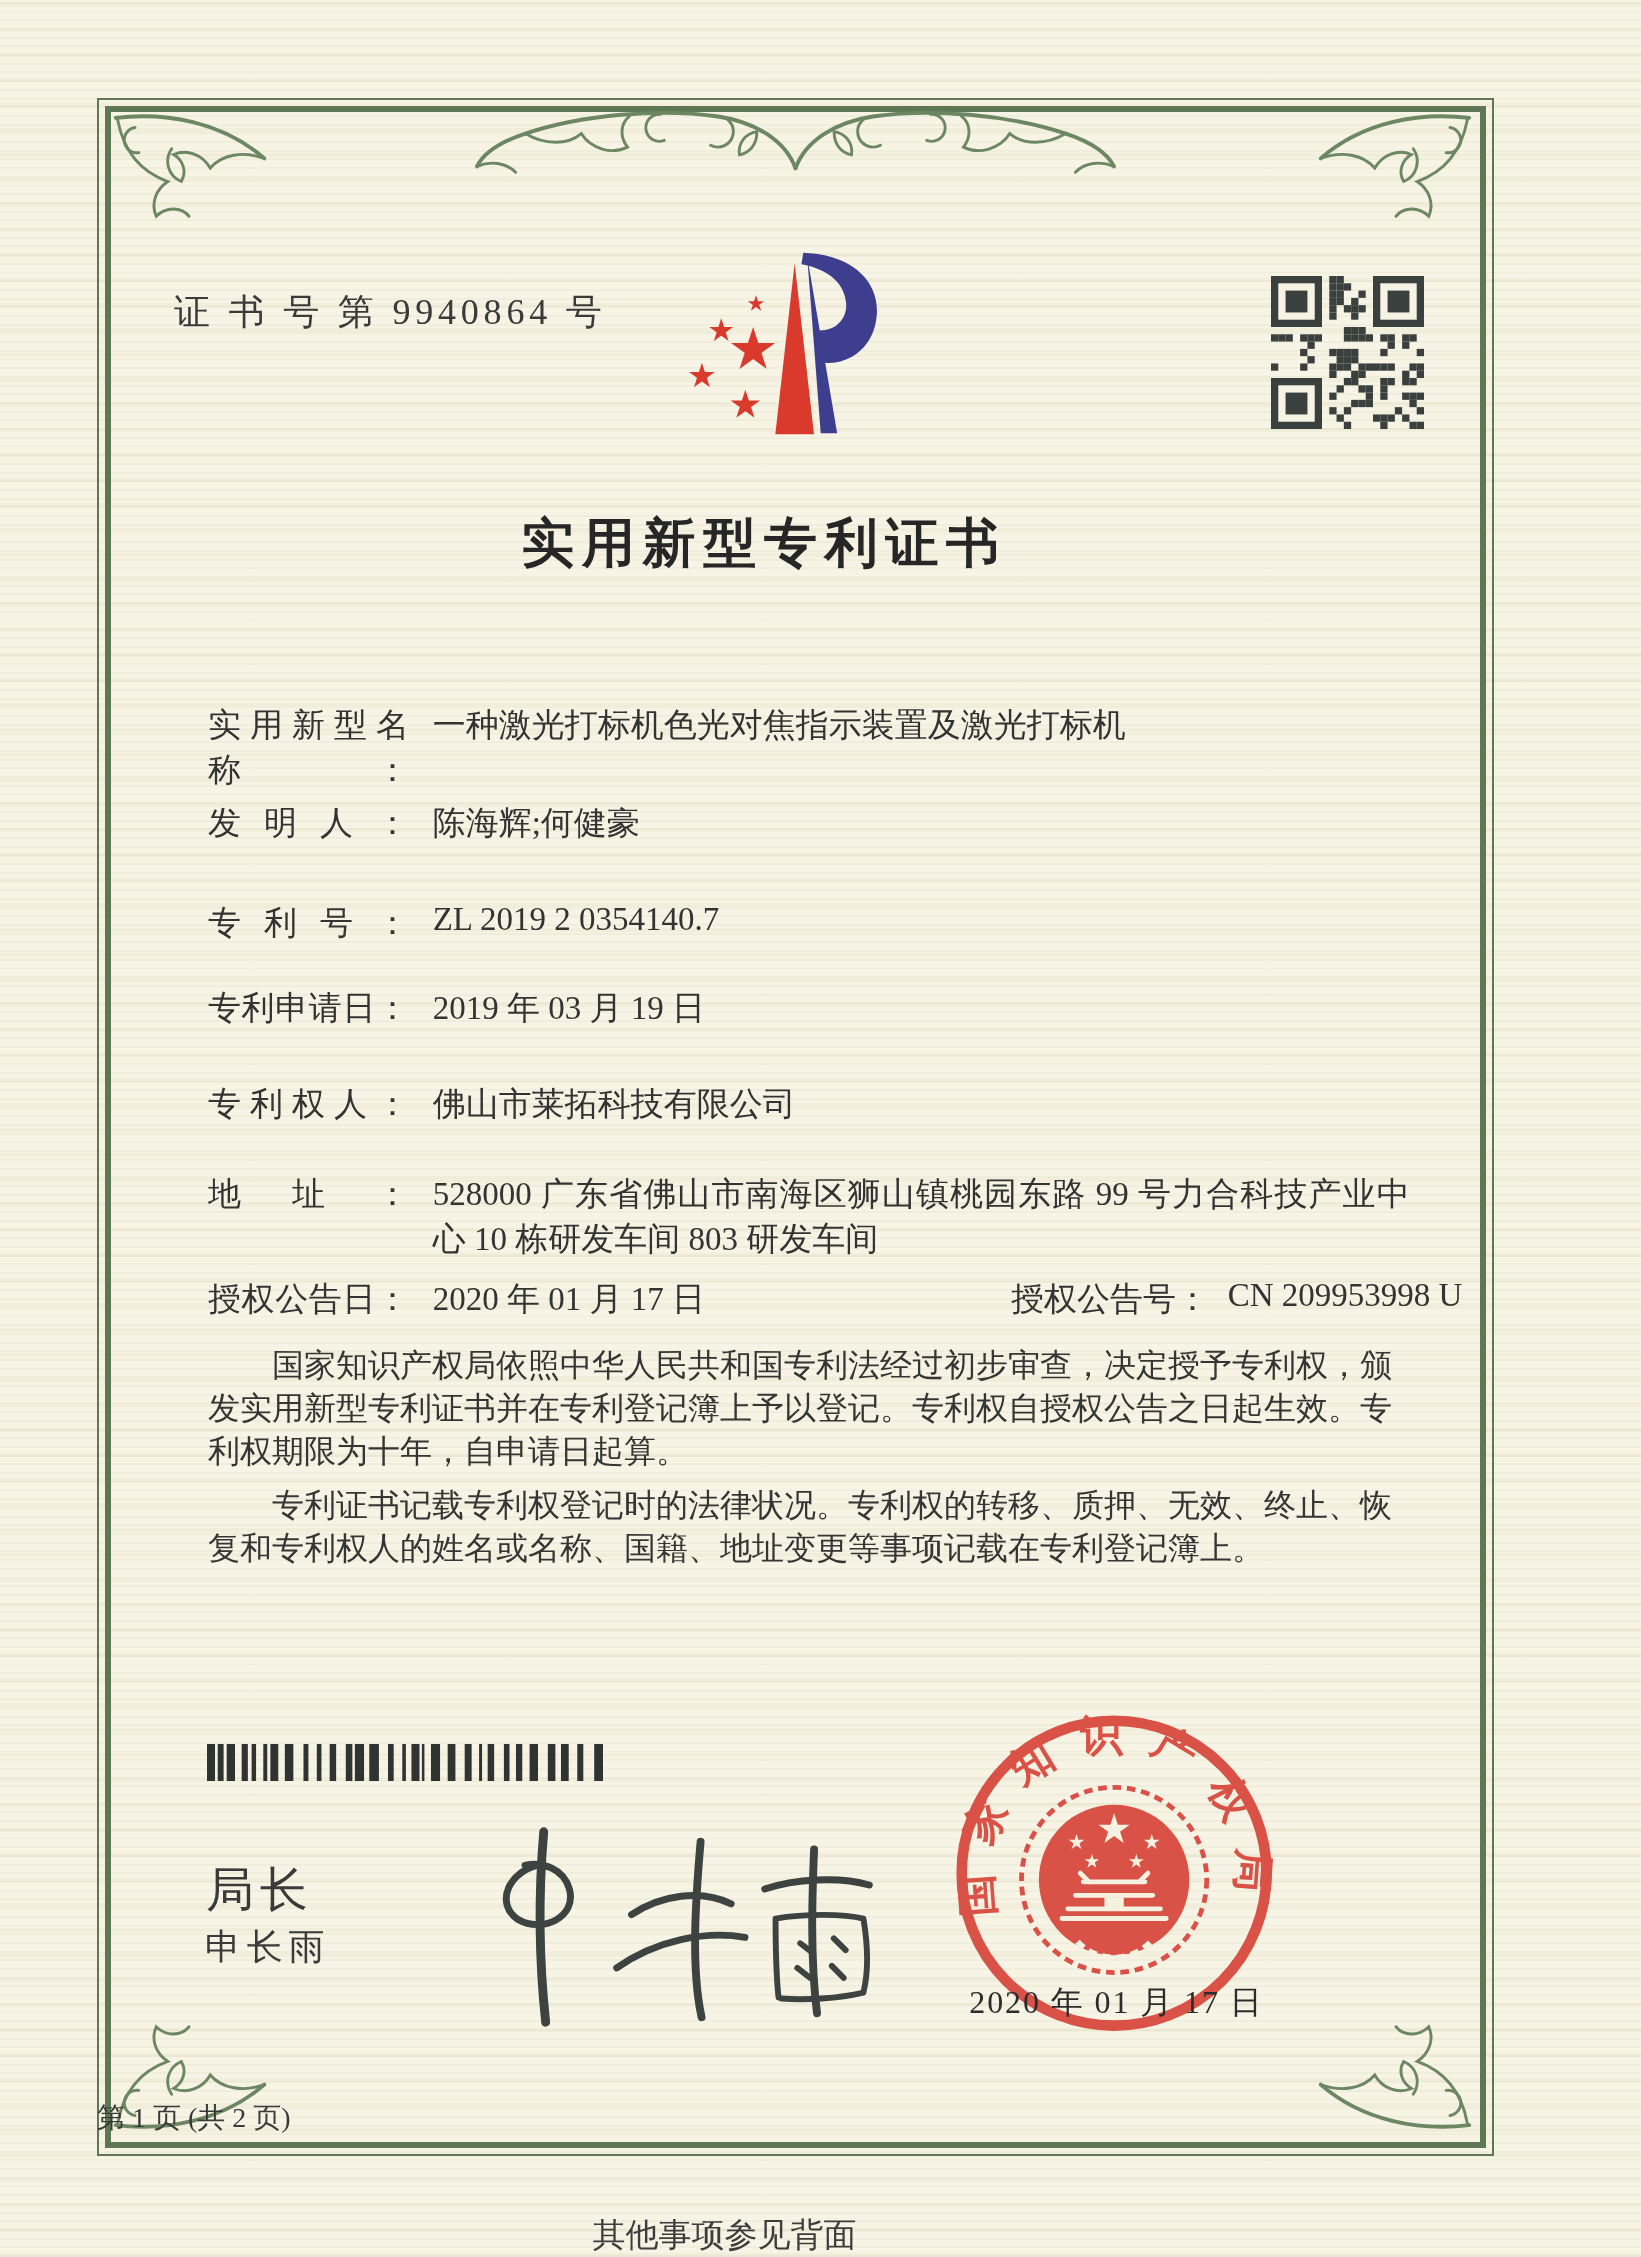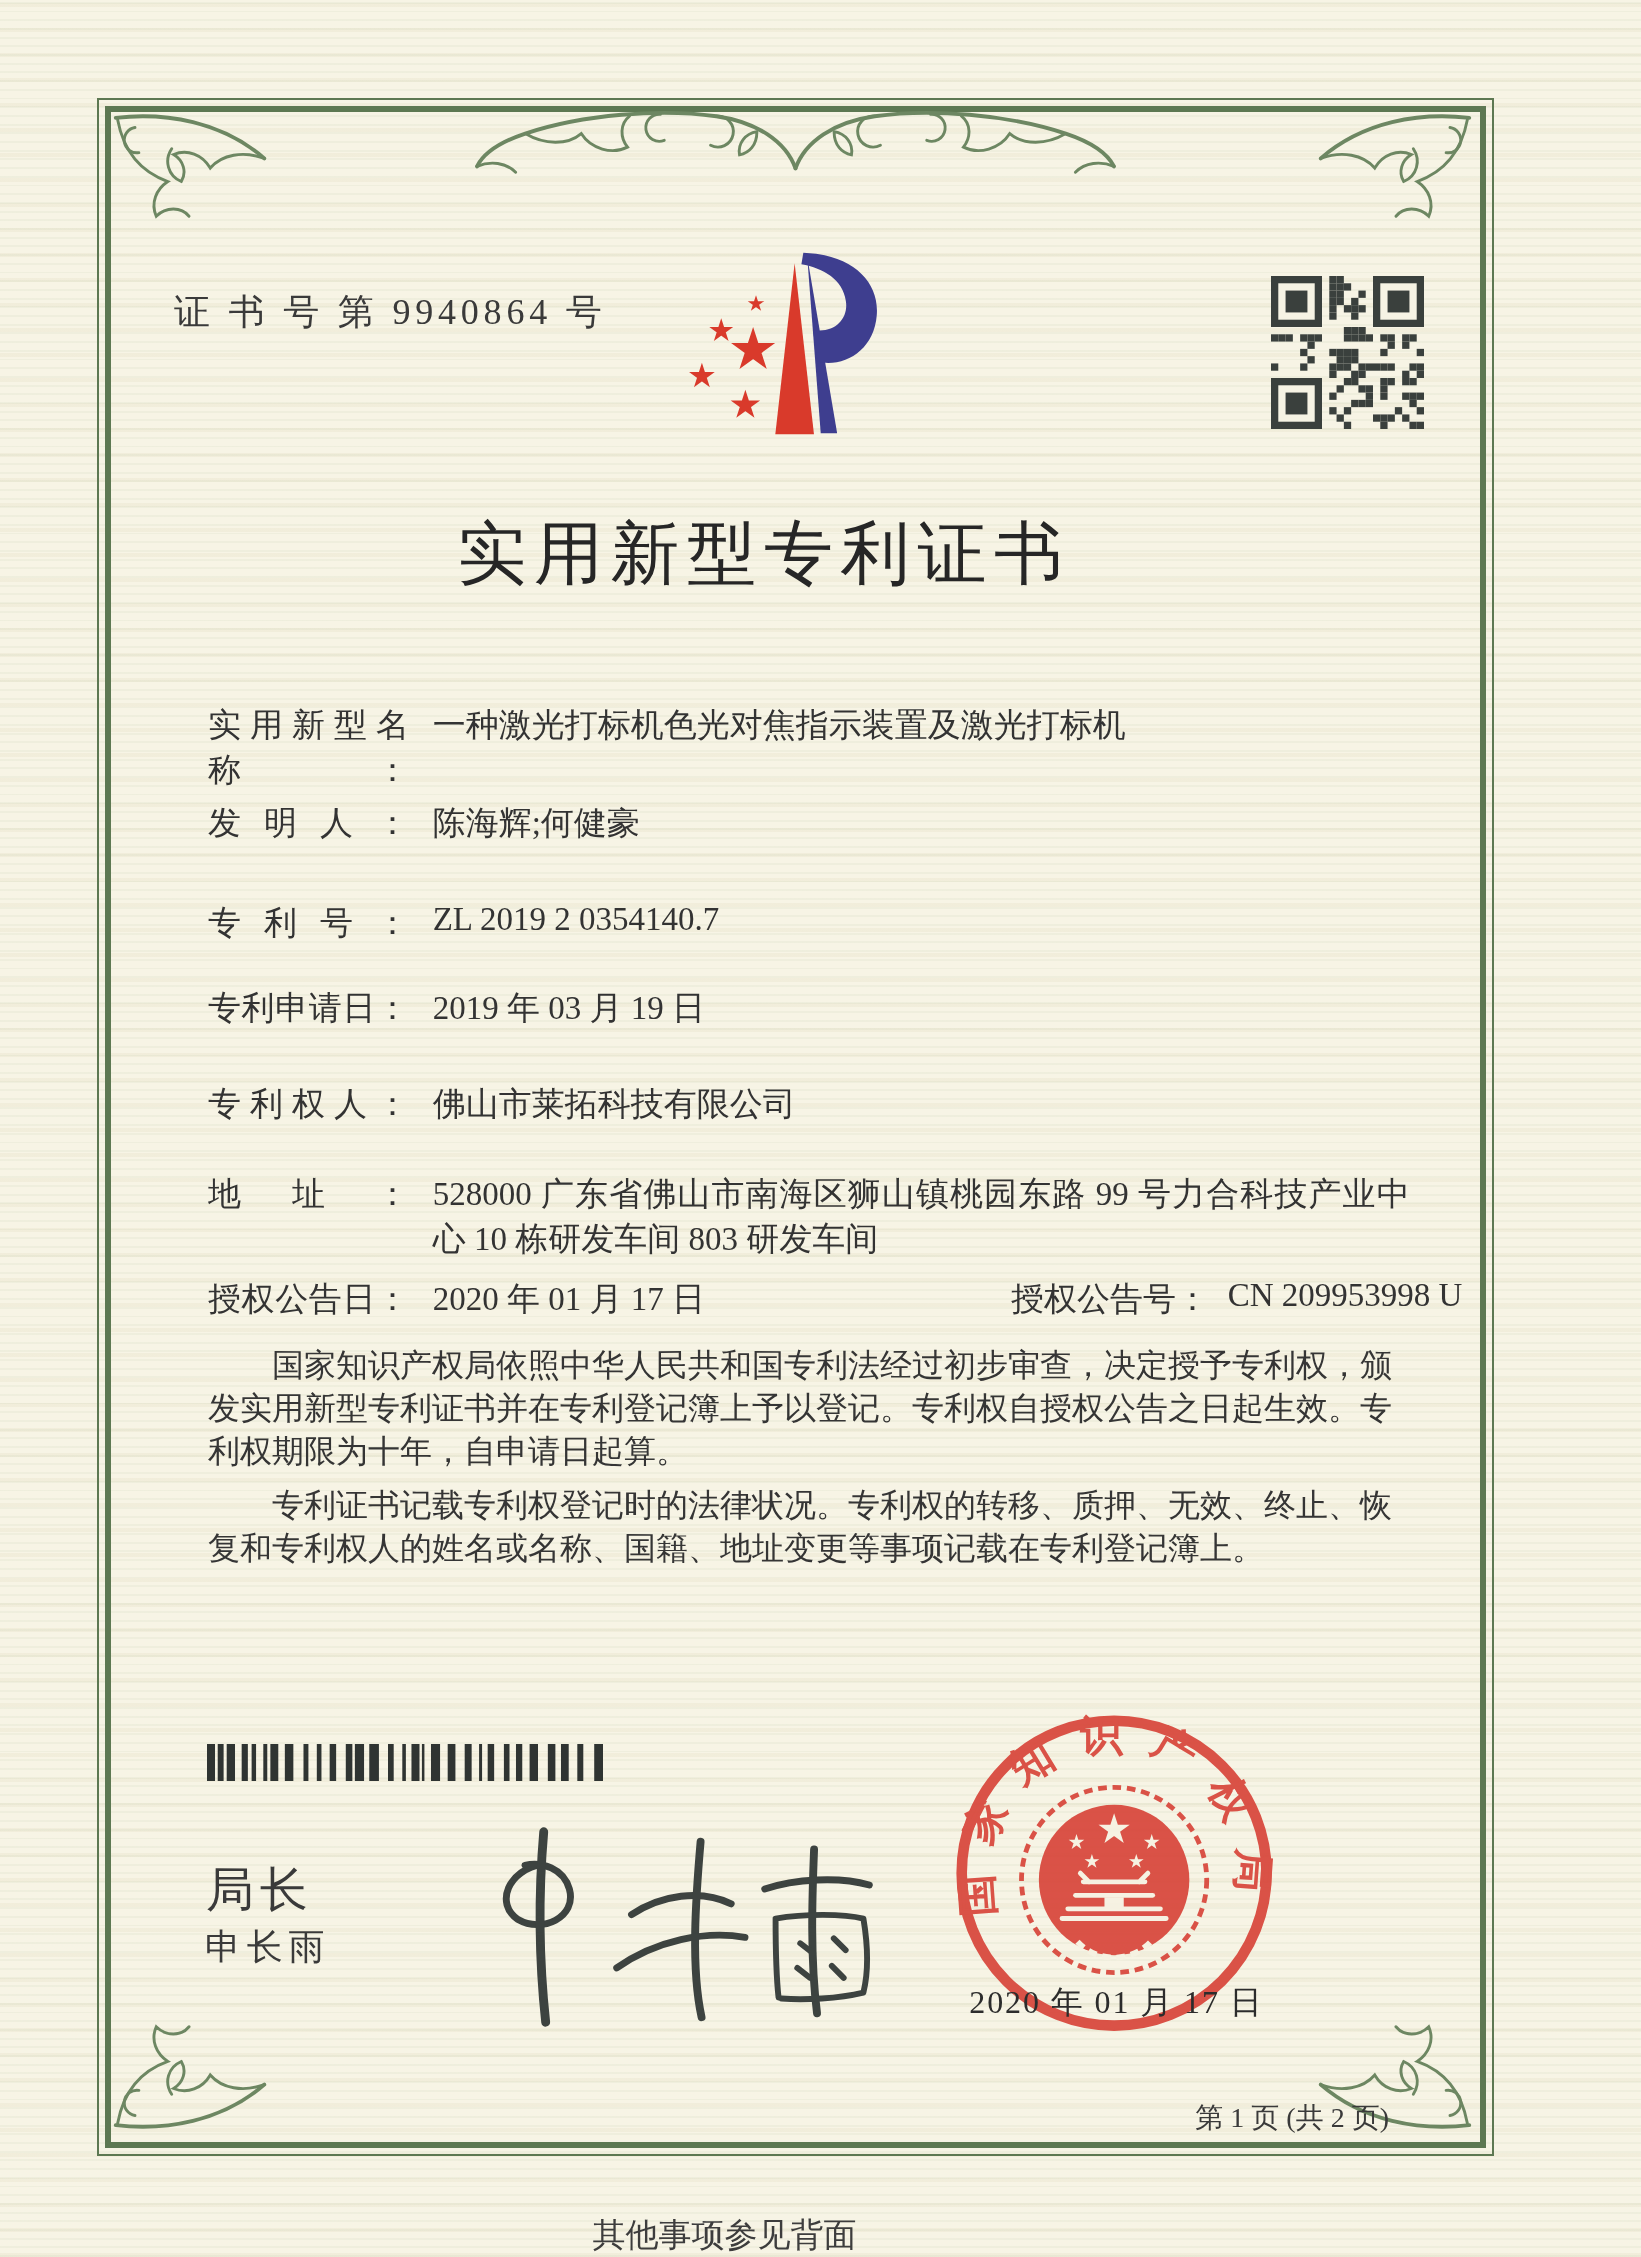--- a/index.html
+++ b/index.html
@@ -21,40 +21,40 @@
   .orn{position:absolute;width:164px;height:122px;}
   .orn-tr{transform:scaleX(-1);}
   .orn-bl{transform:scaleY(-1);}
   .orn-br{transform:scale(-1,-1);}
   .orn-top{position:absolute;left:467px;top:95px;width:657px;height:83px;}
   
   .cert-no{left:174px;top:288px;font-size:36px;letter-spacing:4.8px;color:#3a3a3a;}
   .logo{left:671px;top:214px;width:227px;height:227px;}
   .qr{left:1271px;top:276px;width:153px;height:153px;}
   .title{left:97px;top:508px;width:1334px;text-align:center;
-    font-size:69px;font-weight:normal;letter-spacing:7.7px;color:#262626;}
+    font-size:53px;font-weight:bold;letter-spacing:7.7px;color:#262626;}
   
   .row{position:absolute;left:208px;font-size:33px;color:#333;font-family:Liberation Serif, serif;}
   .flabel{display:inline-block;width:201px;text-align:justify;text-align-last:justify;vertical-align:top;}
   .fvalue{display:inline-block;margin-left:15.4px;vertical-align:top;}
   .fvalue-wrap{width:977px;text-align:justify;line-height:45px;}
   .grant-right{position:absolute;left:803px;top:0;white-space:nowrap;}
   .grant-right .flabel{width:193px;}
   
   .para{position:absolute;left:208px;width:1184px;font-size:32px;line-height:43px;
     text-align:justify;text-indent:2em;color:#353535;}
   
   .barcode{left:207px;top:1744px;width:396px;height:37px;}
   .director-title{left:206px;top:1858px;font-size:48px;letter-spacing:5.8px;color:#3a3a3a;}
   .director-name{left:205px;top:1923px;font-size:36px;letter-spacing:5.8px;color:#3a3a3a;}
   .signature{left:449px;top:1819px;width:444px;height:214px;}
   .seal{left:948px;top:1714px;width:338px;height:328px;}
   .seal-date{left:966px;top:1981px;width:301px;text-align:center;font-size:32px;
     letter-spacing:1.9px;color:#2c2c2c;}
-  .page-num{left:97px;top:2099px;width:1284px;text-align:right;font-size:28px;color:#3a3a3a;margin-left:8px;}
+  .page-num{left:97px;top:2099px;width:1284px;text-align:left;font-size:28px;color:#3a3a3a;}
   .back-note{left:97px;top:2205px;width:1255px;text-align:center;font-size:33px;color:#3d3d3d;margin-top:8px;}
 </style>
 </head>
 <body>
 
 <svg width="0" height="0" style="position:absolute" aria-hidden="true">
   <defs>
     <path id="star5" d="M0,-1 L0.588,0.809 L-0.951,-0.309 L0.951,-0.309 L-0.588,0.809 Z"></path>
     <g id="curlG" fill="none" stroke="#6d8762" stroke-linecap="round">
       <path d="M8,10 C60,4 118,14 162,52" stroke-width="4"></path>

